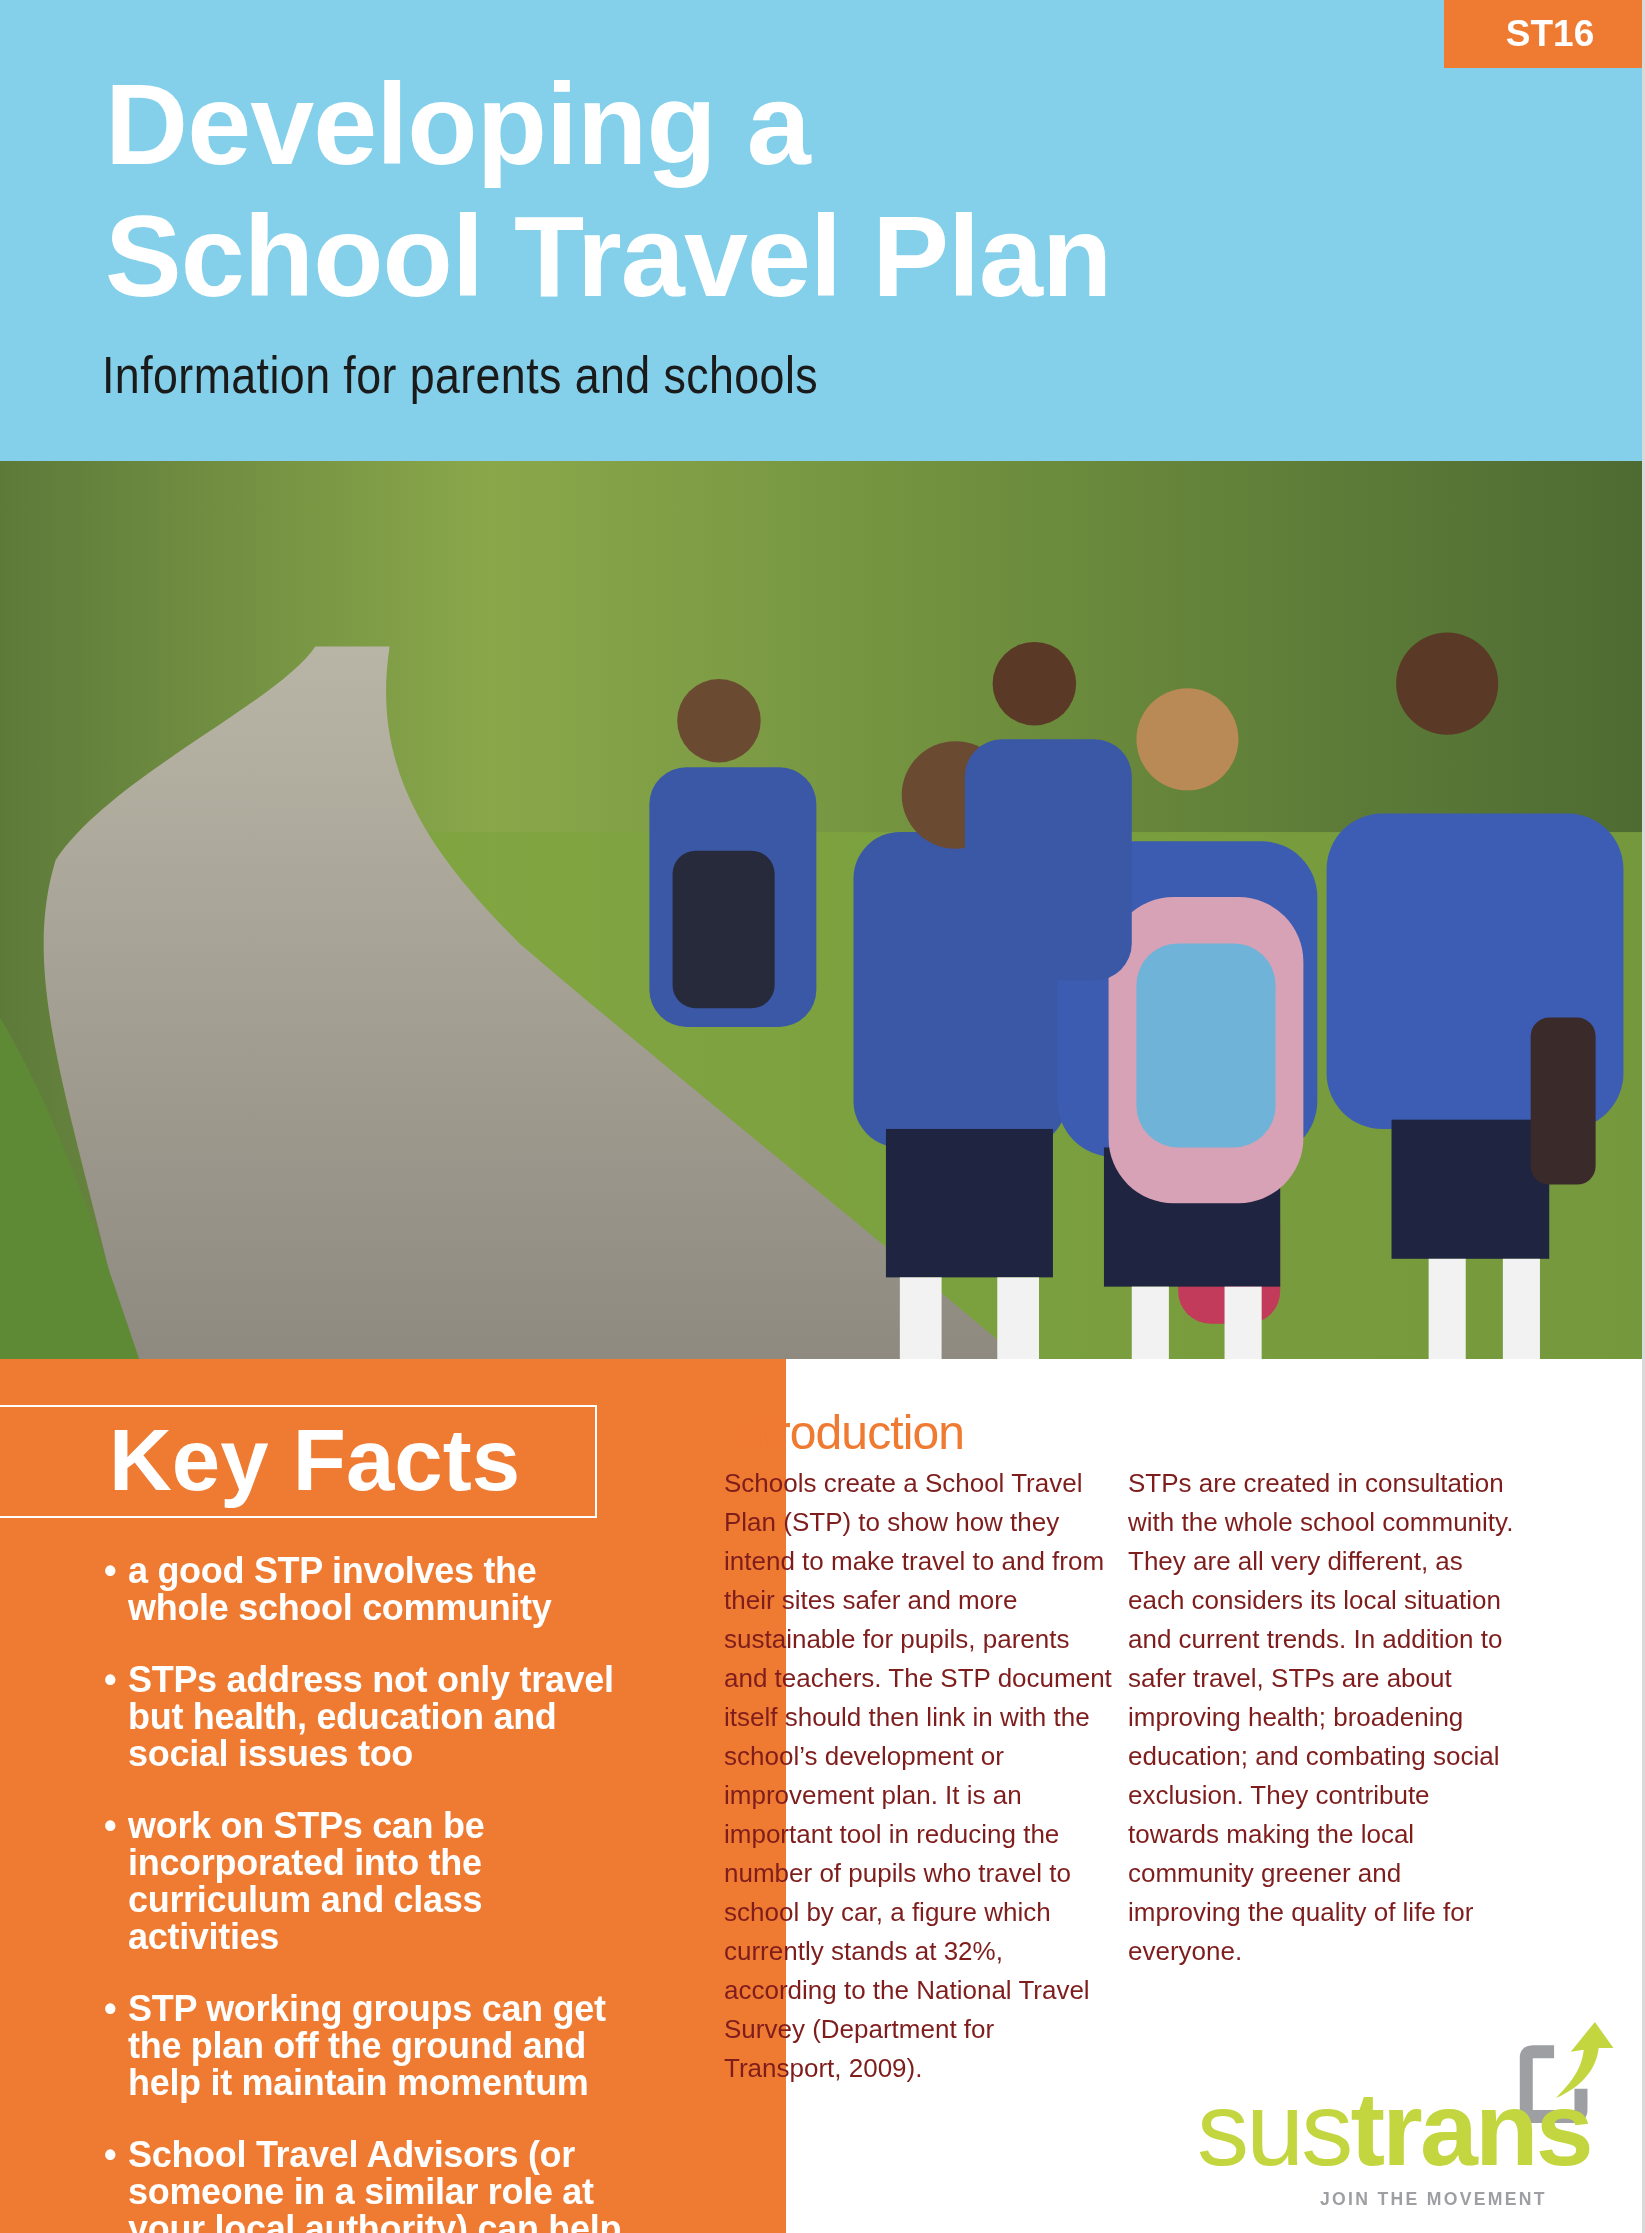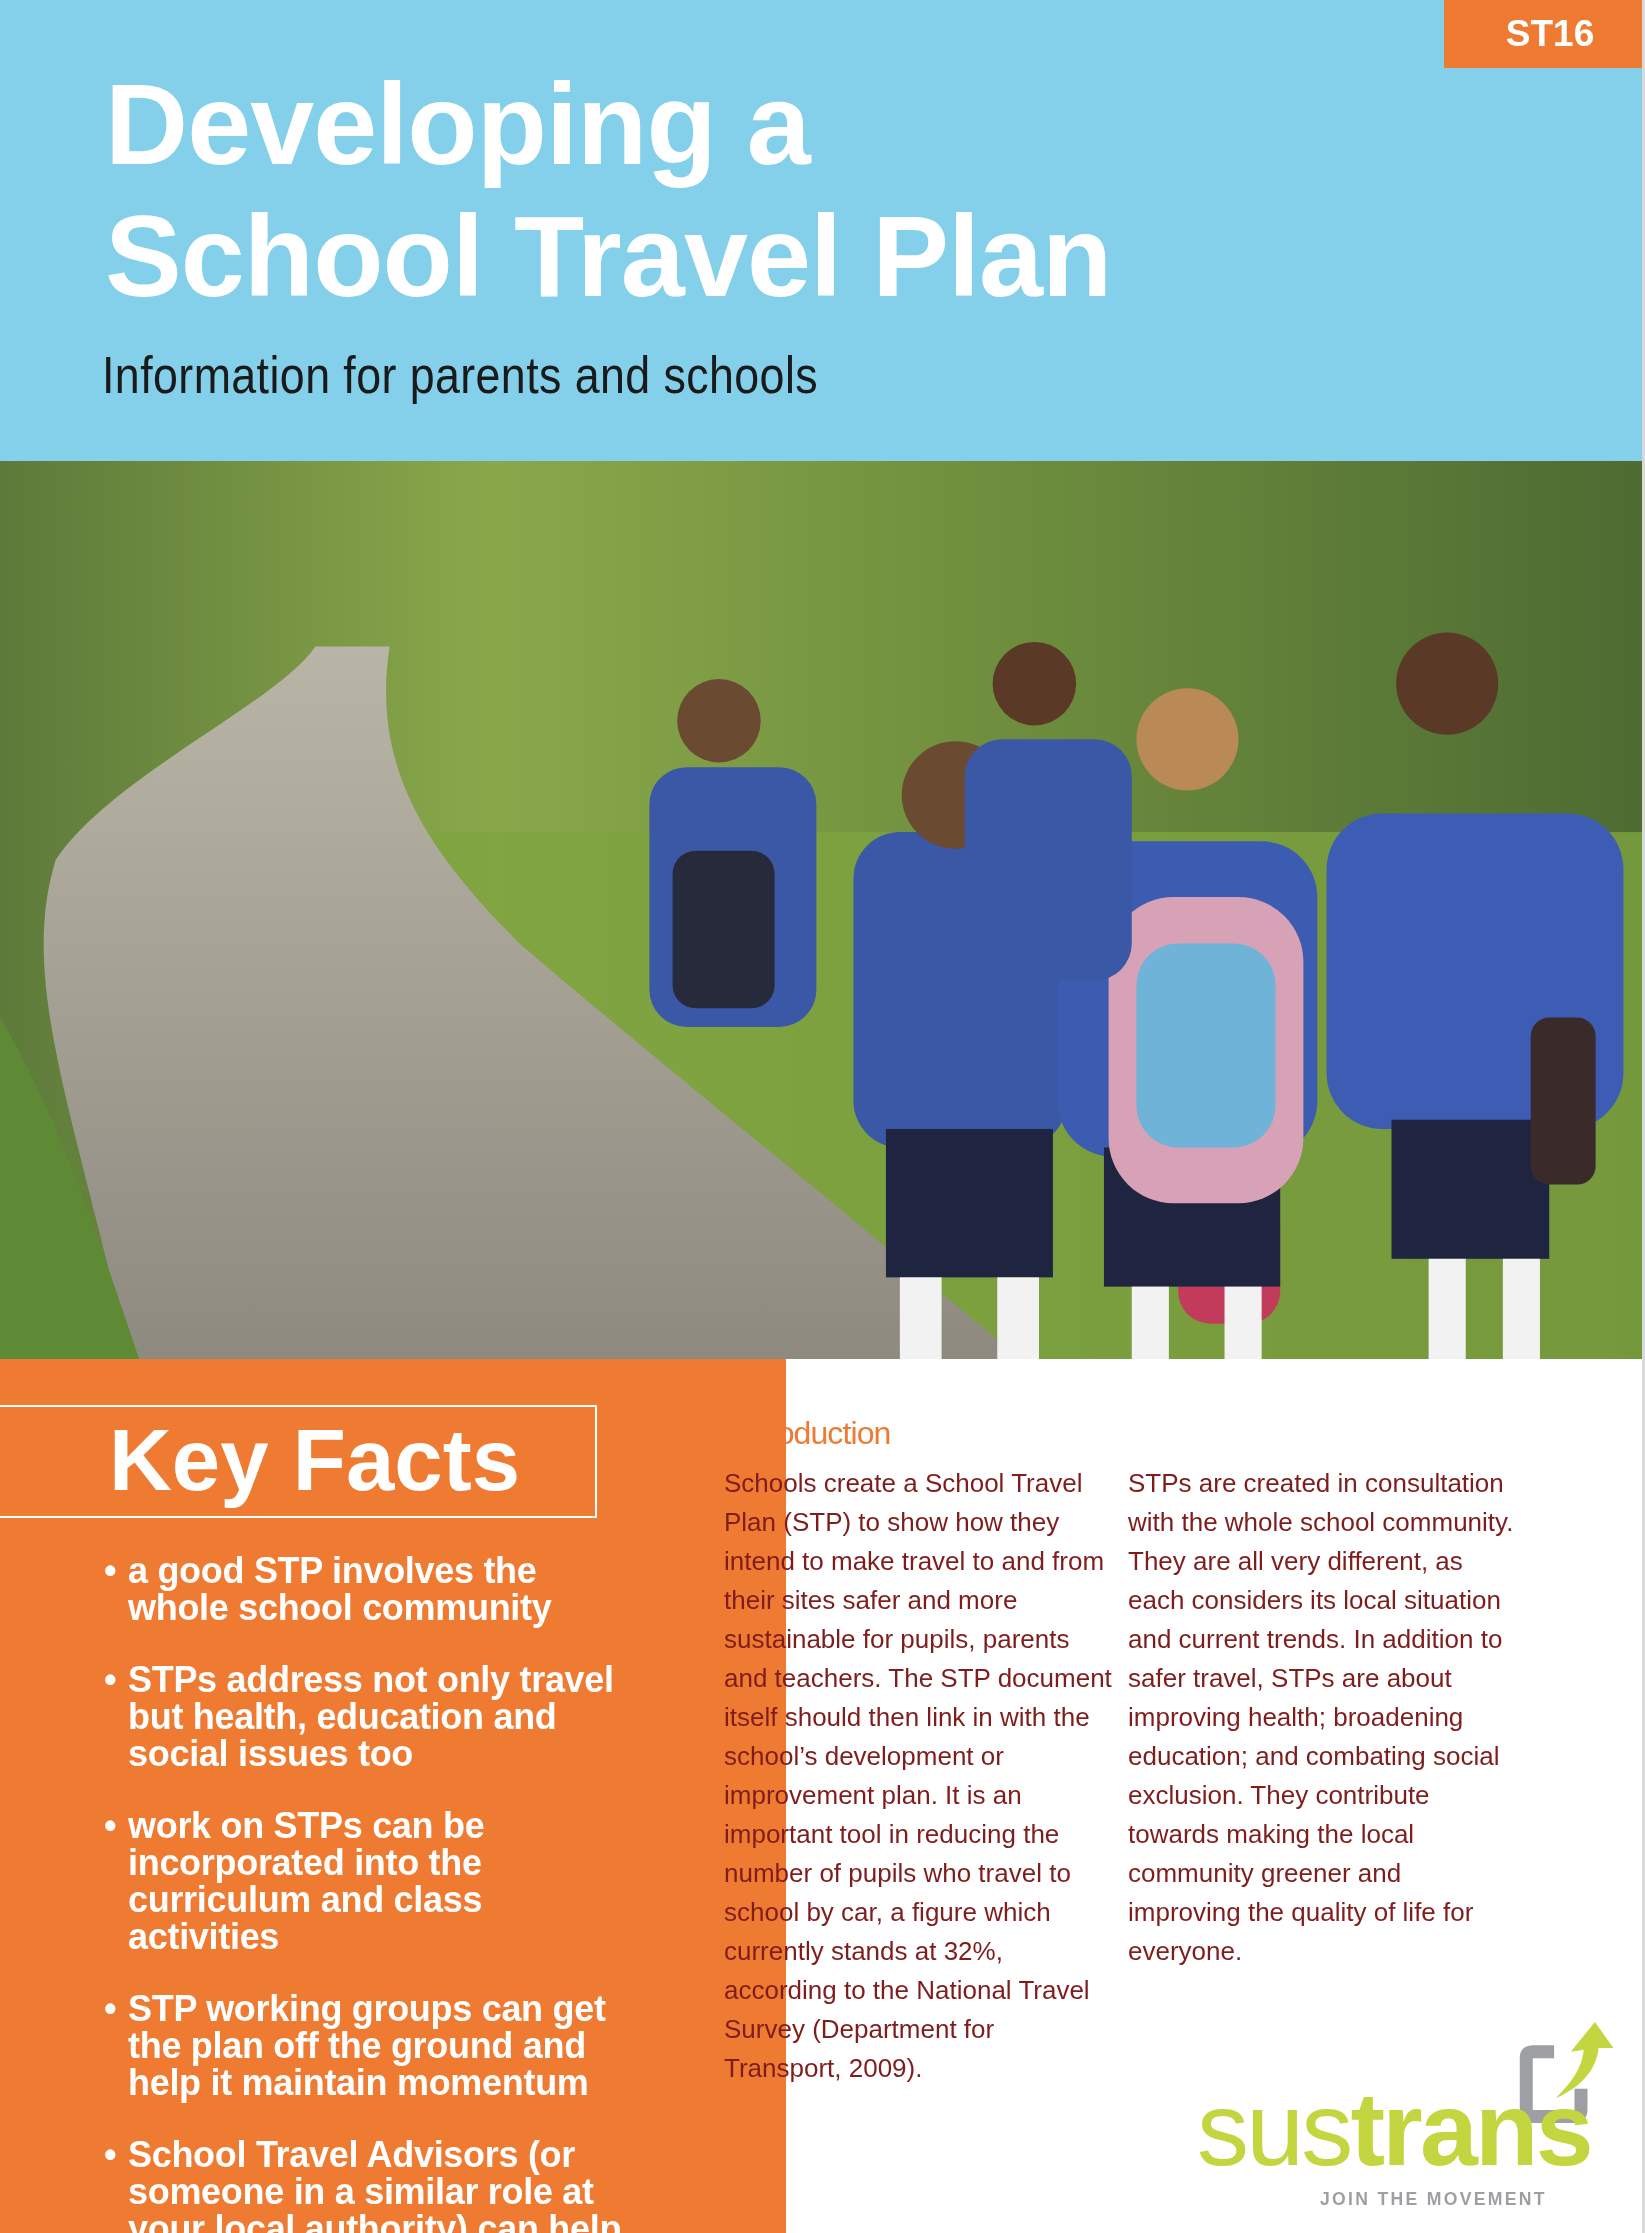--- a/index.html
+++ b/index.html
@@ -9,21 +9,21 @@
   .title { position: absolute; left: 105px; top: 58px; color: #fff; font-weight: bold; font-size: 115px; line-height: 132px; letter-spacing: -0.9px; margin: 0; }
   .subtitle { position: absolute; left: 102px; top: 345px; color: #1a1a1a; font-size: 52px; margin: 0; transform: scaleX(0.86); transform-origin: left top; letter-spacing: 0.5px; }
   .photo { position: absolute; left: 0; top: 461px; width: 1642px; height: 898px; overflow: hidden; }
   .photo svg { display: block; }
   .orange-panel { position: absolute; left: 0; top: 1359px; width: 786px; height: 875px; background: #ef7a31; }
   .kf-box { position: absolute; left: -3.7px; top: 46px; width: 599px; height: 109px; border: 2.8px solid #fff; border-left: none; }
   .kf-title { position: absolute; left: 109px; top: 50px; color: #fff; font-weight: bold; font-size: 87px; line-height: 102px; margin: 0; }
   .facts { position: absolute; left: 104px; top: 193px; width: 519px; margin: 0; padding: 0; list-style: none; }
   .facts li { position: relative; padding-left: 24px; color: #fff; font-weight: bold; font-size: 36px; line-height: 37px; margin-bottom: 35px; letter-spacing: -0.3px; }
   .facts li::before { content: "•"; position: absolute; left: 0; top: 0; }
-  .intro-heading { position: absolute; left: 724px; top: 1405px; color: #ef7a31; font-size: 32px; margin: 10px; font-weight: normal; letter-spacing: -0.9px; }
+  .intro-heading { position: absolute; left: 724px; top: 1405px; color: #ef7a31; font-size: 48px; margin: 0; font-weight: normal; letter-spacing: -0.9px; }
   .col { position: absolute; color: #7f1d1d; font-size: 26px; line-height: 39px; margin: 0; }
   .col1 { left: 724px; top: 1464px; width: 390px; }
   .col2 { left: 1128px; top: 1464px; width: 390px; }
   .logo { position: absolute; left: 1197px; top: 2022px; width: 436px; height: 204px; }
   .logo-word { position: absolute; left: 0; top: 56px; font-size: 104px; color: #c3d63f; letter-spacing: -2.8px; line-height: 102px; }
   .logo-word b { font-weight: bold; }
   .tagline { position: absolute; left: 123px; top: 167px; color: #9d9fa2; font-weight: bold; font-size: 17.6px; letter-spacing: 2.3px; }
   .logo-mark { position: absolute; left: 320px; top: 0; width: 102px; height: 102px; }
   .edge { position: absolute; left: 1642px; top: 0; width: 3.7px; height: 2234px; background: #d9d9d9; }
 </style>

